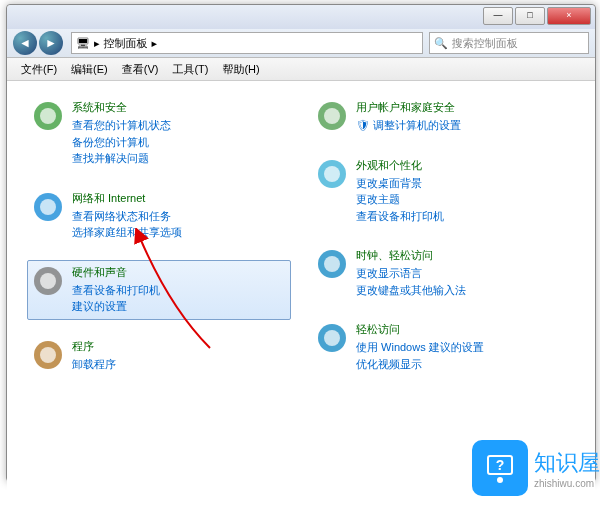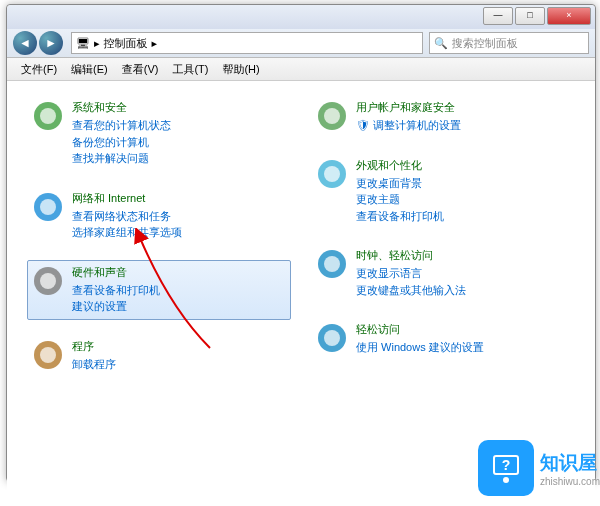--- a/index.html
+++ b/index.html
@@ -29,21 +29,21 @@
 .cat.sel{border:1px solid #7da2ce;background:linear-gradient(#eaf3fd,#d7e8fb);border-radius:2px}
 .cat .ico{width:32px;height:32px;margin-right:8px;flex-shrink:0}
 .cat .txt{font-size:11px}
 .cat .txt .title{color:#006600;margin-bottom:2px;cursor:pointer}
 .cat .txt .link{color:#0066cc;cursor:pointer;line-height:1.5}
 .arrow{position:absolute;left:130px;top:228px;pointer-events:none}
 .arrow svg{width:100px;height:130px}
 .badge{position:absolute;right:0;bottom:10px;display:flex;align-items:center}
 .badge .bico{width:56px;height:56px;background:#1e9fff;border-radius:10px;display:flex;align-items:center;justify-content:center;margin-right:6px}
 .badge .btxt{color:#1e9fff}
-.badge .btxt .big{font-size:19px;font-weight:bold}
+.badge .btxt .big{font-size:22px;font-weight:normal}
 .badge .btxt .small{font-size:10px;color:#999}
 </style>
 </head>
 <body>
 
 <div class="win">
   <div class="titlebar">
     <div class="wc">
       <div class="min">—</div>
       <div class="max">□</div>
@@ -154,20 +154,21 @@
             </div>
           </div>
           <div class="cat">
             <div class="ico"><svg width="32" height="32">
                 <circle cx="16" cy="16" r="14" fill="#39c" opacity="0.9"></circle>
                 <circle cx="16" cy="16" r="8" fill="#fff" opacity="0.7"></circle>
               </svg></div>
             <div class="txt">
               <div class="title">轻松访问</div>
               <div class="link">使用 Windows 建议的设置</div>
+              <div class="link">优化视频显示</div>
             </div>
           </div>
         </div>
     </div>
   </div>
 </div>
 
 <div class="arrow">
   <svg viewBox="0 0 100 130">
     <defs>

